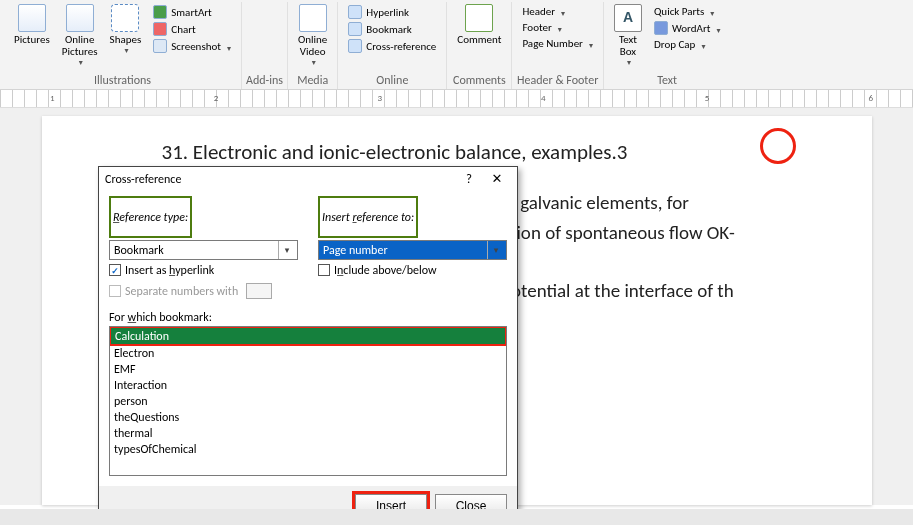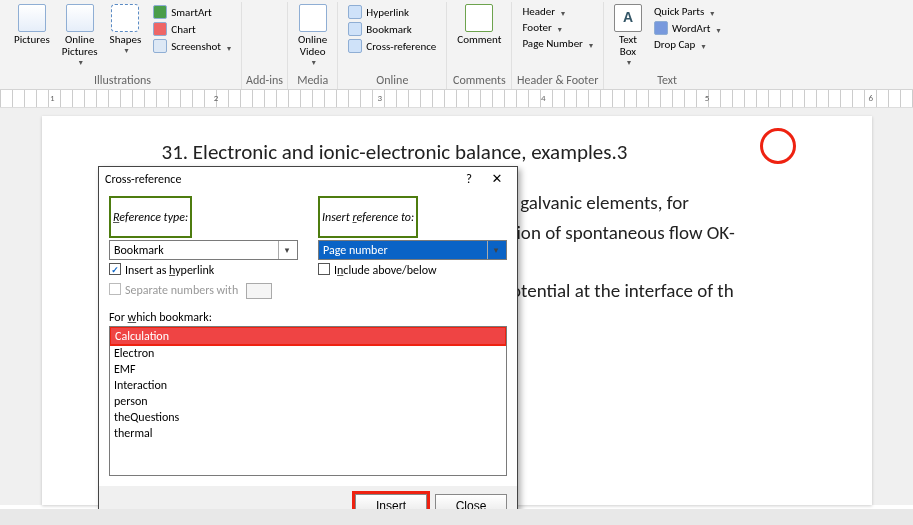--- a/index.html
+++ b/index.html
@@ -92,32 +92,32 @@
   .lbl.hl { border:2px solid #4d7c0f; padding:12px 2px; display:inline-block; width:fit-content;font-style:italic; }
   .combo {
     border:1px solid #7a7a7a; height:20px; display:flex; align-items:center;
     padding:0 4px; background:#fff; position:relative; cursor:pointer; font-size:12px;
   }
   .combo::after {
     content:"▾"; position:absolute; right:2px; top:0; width:16px; height:18px;
     border-left:1px solid #aaa; text-align:center; line-height:18px; color:#444; font-size:9px;
   }
   .combo.sel { background:#0a63c6; color:#fff; }
-  .chk { display:flex; align-items:flex-start; gap:4px; margin:3px 0; }
+  .chk { display:flex; align-items:center; gap:4px; margin:3px 0; }
   .chkbox { width:12px; height:12px; border:1px solid #555; display:inline-flex; align-items:center; justify-content:center; font-size:9px; }
   .chkbox.checked::before { content:"✓"; color:#0a63c6; font-weight:bold; }
   .chkbox.disabled { border-color:#bbb; }
   .sep-input { width:26px; height:16px; border:1px solid #aaa; background:#f5f5f5; margin-left:4px; }
 
   .listlabel { margin-top:8px; margin-bottom:2px; }
   .listbox {
     border:1px solid #7a7a7a; height:150px; overflow:auto; background:#fff;
   }
   .listitem { padding:1px 4px; cursor:pointer; }
-  .listitem.selected { background:#ef4444; color:#fff; border:2px solid #e21; margin:-1px; }
+  .listitem.selected { background:#15803d; color:#fff; border:2px solid #e21; margin:-1px; }
   .dlg-buttons { display:flex; justify-content:flex-end; gap:8px; padding:8px 10px; border-top: 0; background:#f0f0f0; }
   .btn {
     min-width:72px; height:24px; border:1px solid #888; background:linear-gradient(#fff,#e6e6e6);
     cursor:pointer; font-size:12px;
   }
   .btn.hl { outline:3px solid #e21; outline-offset:0px; }
 
   .statusbar { position:absolute; bottom:0; left:0; right:0; height:16px; background:#e8e8e8; }
 
   .und { text-decoration: underline; text-decoration-color: #555; }
@@ -314,20 +314,21 @@
     </div>
     <div class="listlabel">For <span class="und">w</span>hich bookmark:</div>
     <div class="listbox">
       <div class="listitem selected">Calculation</div>
       <div class="listitem">Electron</div>
       <div class="listitem">EMF</div>
       <div class="listitem">Interaction</div>
       <div class="listitem">person</div>
       <div class="listitem">theQuestions</div>
       <div class="listitem">thermal</div>
+      <div class="listitem">typesOfChemical</div>
     </div>
   </div>
   <div class="dlg-buttons">
     <button class="btn hl"><span class="und">I</span><span>nsert</span></button>
     <button class="btn">Close</button>
   </div>
 </div>
 
 <div class="statusbar"></div>
 

